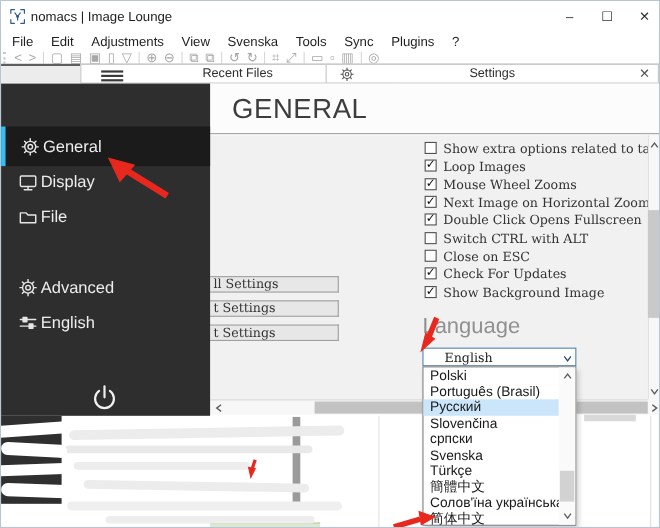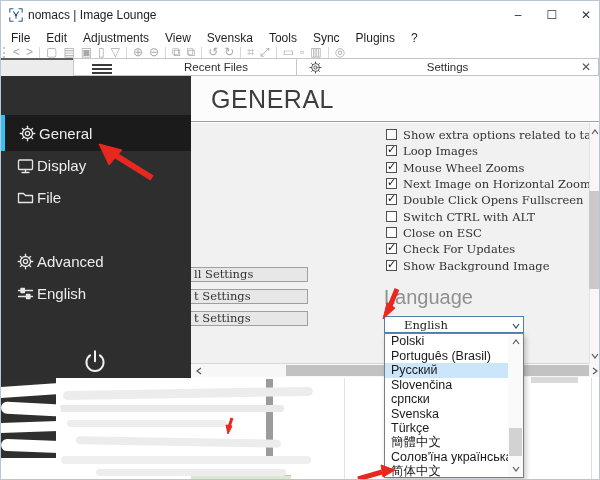--- a/index.html
+++ b/index.html
@@ -44,21 +44,21 @@
   #gen-header{left:190px;top:75px;width:410px;height:46px;background:#fcfcfc;border-bottom:1px solid #9f9f9f;z-index:1;box-sizing:border-box;}
   #gen-title{left:20px;top:9px;font-size:25px;font-weight:300;letter-spacing:.5px;color:#3d3d3d;}
   #content{left:190px;top:122px;width:410px;height:240px;background:#f1f1f1;z-index:1;}
 
   .cb-row{position:absolute;display:flex;align-items:center;height:13px;}
   .cb-box{width:11px;height:11px;border:1px solid #4f4f4f;background:#fdfdfd;box-sizing:border-box;position:relative;flex:none;}
   .cb-check{position:absolute;left:0px;top:-3px;font-size:11px;color:#111;}
   .cb-label{margin-left:6px;font-size:11.5px;color:#333;white-space:nowrap;}
 
   .set-btn{position:absolute;left:0;width:117px;height:15px;background:#e7e7e7;border:1px solid #9f9f9f;border-left:none;
-           box-sizing:border-box;font-size:11.5px;color:#333;text-align:left;padding:0 0 0 3px;line-height:13px;white-space:nowrap;overflow:hidden;margin-top:16px;}
+           box-sizing:border-box;font-size:11.5px;color:#333;text-align:left;padding:0 0 0 3px;line-height:13px;white-space:nowrap;overflow:hidden;}
 
   #lang-label{left:193px;top:163px;font-size:20px;font-weight:300;color:#909090;}
   #combo{left:193px;top:193px;width:140px;height:17px;background:#fff;border:1px solid #4f7fae;box-sizing:border-box;}
   #combo-value{position:absolute;left:19px;top:1px;font-size:11.5px;color:#222;}
 
   
   #vscroll{left:588px;top:122px;width:12px;height:240px;background:#f7f7f7;border-left:1px solid #e2e2e2;box-sizing:border-box;z-index:1;}
   #vthumb{left:588px;top:190px;width:12px;height:98px;background:#c9c9c9;z-index:1;}
   #hscroll{left:190px;top:362px;width:398px;height:14px;background:#f7f7f7;border-top:1px solid #d7d7d7;box-sizing:border-box;z-index:1;}
   #hthumb{left:285px;top:364px;width:303px;height:11px;background:#c2c2c2;z-index:1;}

